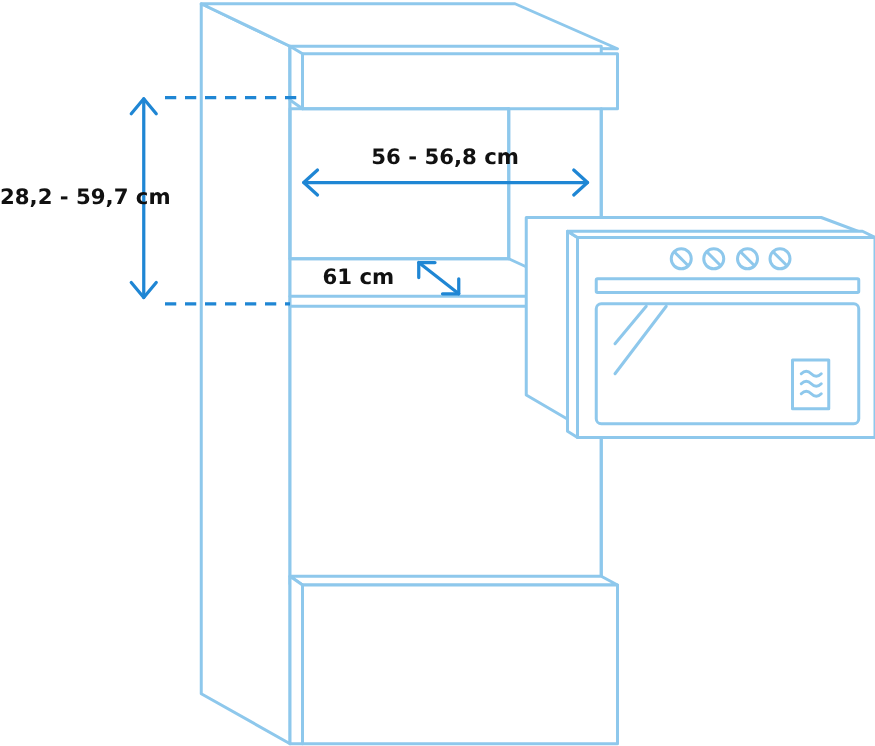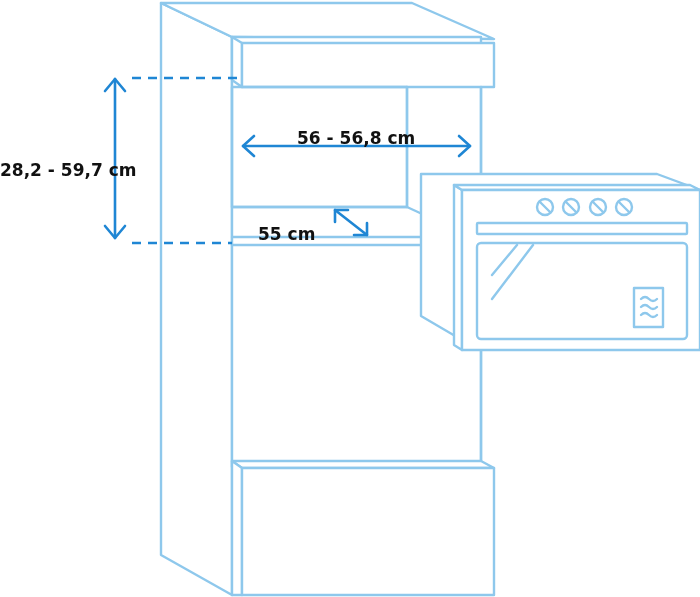--- a/index.html
+++ b/index.html
@@ -3,21 +3,21 @@
   <meta charset="utf-8">
   <style>
     html, body { margin: 0; padding: 0; background: #ffffff; }
     body { width: 700px; height: 597px; overflow: hidden; position: relative; font-family: "DejaVu Sans", sans-serif; }
     #stage { position: absolute; left: 0; top: 0; width: 700px; height: 597px; }
     svg { position: absolute; left: 0; top: 0; }
     .outline { fill: #ffffff; stroke: #8ec8ec; stroke-width: 2.4; stroke-linejoin: round; stroke-linecap: round; }
     .outline-nf { fill: none; stroke: #8ec8ec; stroke-width: 2.4; stroke-linejoin: round; stroke-linecap: round; }
     .dim { fill: none; stroke: #1f86d4; stroke-width: 2.6; stroke-linecap: round; stroke-linejoin: round; }
     .dash { fill: none; stroke: #1f86d4; stroke-width: 2.6; stroke-dasharray: 9 7; }
-    .label { position: absolute; font-family: "DejaVu Sans", sans-serif; font-weight: bold; color: #111111; white-space: nowrap; font-size: 17px; line-height: 1; margin-top: 12px; }
+    .label { position: absolute; font-family: "DejaVu Sans", sans-serif; font-weight: bold; color: #111111; white-space: nowrap; font-size: 17px; line-height: 1; }
   </style>
 </head>
 <body>
 
 <div id="stage">
   <svg width="700" height="597" viewBox="0 0 700 597">
 
     <polygon class="outline" points="161,3 232,37 232,595 161,555"></polygon>
 
     <polygon class="outline" points="161,3 412,3 494,39 232,37"></polygon>
@@ -97,14 +97,14 @@
 
     <g>
       <line class="dim" x1="335" y1="210" x2="367" y2="235"></line>
       <polyline class="dim" points="335,222 335,210 348,210"></polyline>
       <polyline class="dim" points="354,235 367,235 367,223"></polyline>
     </g>
   </svg>
 
   <div class="label" style="left:0px; top:150px;">28,2 - 59,7 cm</div>
   <div class="label" style="left:297px; top:118px;">56 - 56,8 cm</div>
-  <div class="label" style="left:258px; top:214px;">55 cm</div>
+  <div class="label" style="left:258px; top:214px;">61 cm</div>
 </div>
 
 </body></html>

